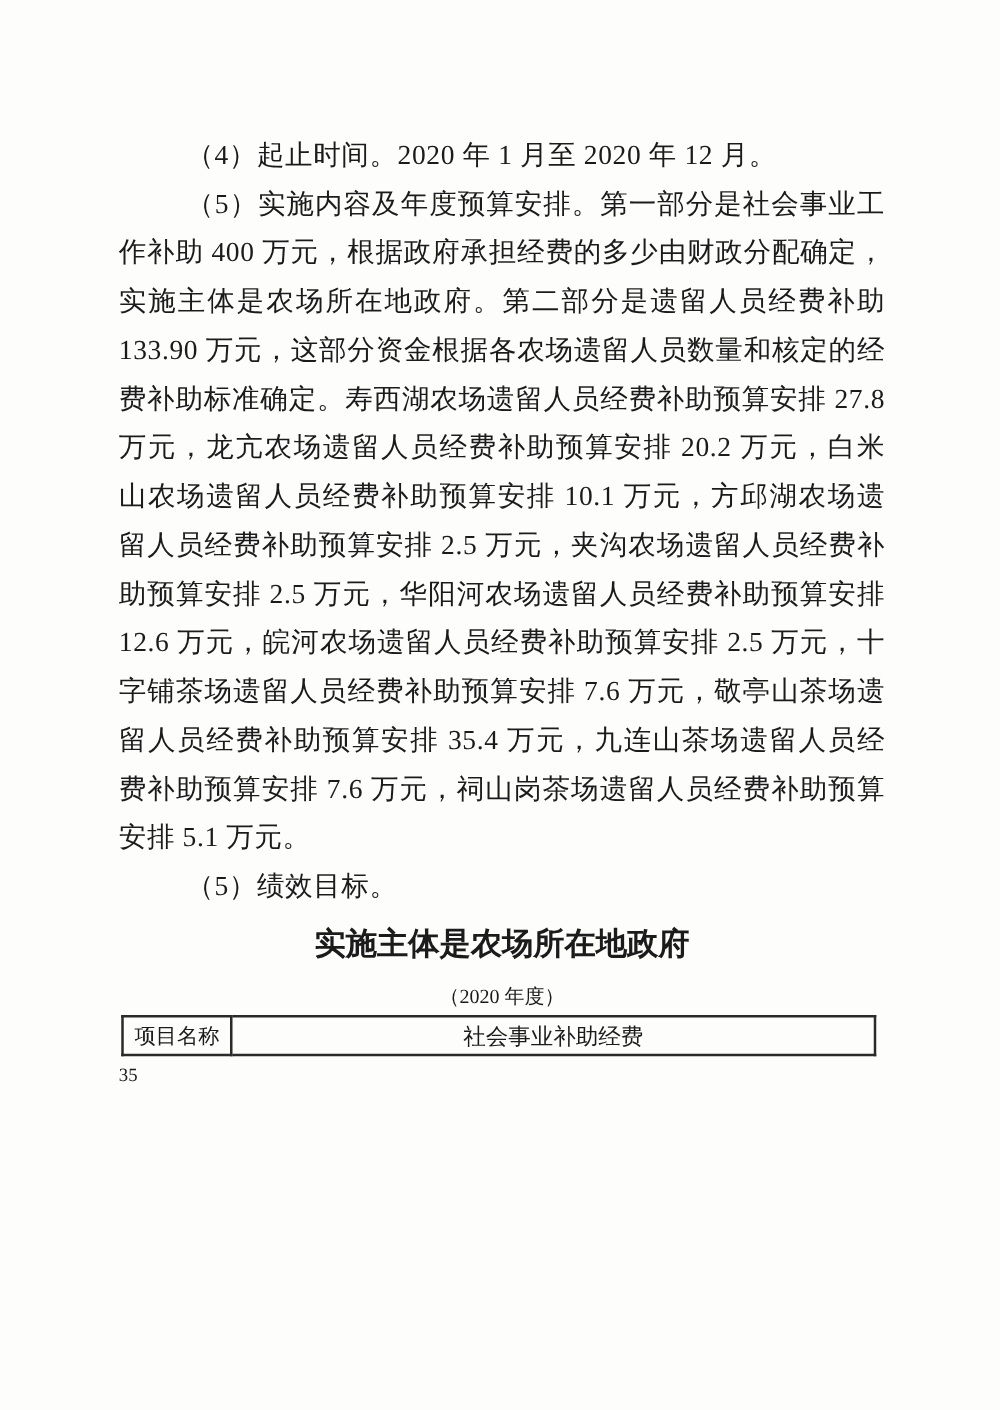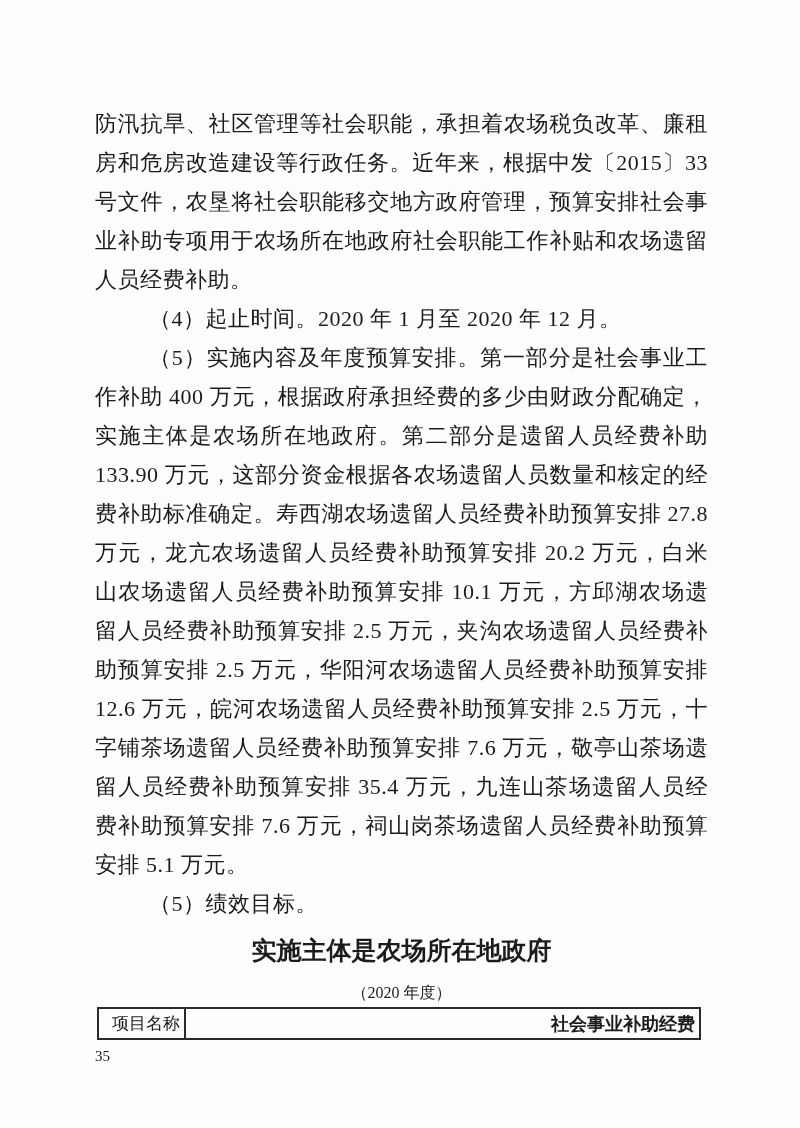--- a/index.html
+++ b/index.html
@@ -50,48 +50,47 @@
   table.goal-table {
     margin: 2px 0 0 2px;
     width: 604px;
     border-collapse: collapse;
     table-layout: fixed;
   }
   table.goal-table td {
     border: 2px solid #2a2a2a;
     height: 29px;
     padding: 0 4px;
-    text-align: right;
+    text-align: center;
     vertical-align: middle;
   }
   td.label-cell {
     width: 77px;
     font-size: 17px;
   }
   td.value-cell {
     font-size: 18px;
-    font-weight: bold;
+    font-weight: normal;
     font-family: "Liberation Sans", "DejaVu Sans", sans-serif;
   }
   .page-number {
     margin-top: 7px;
     font-size: 15px;
     line-height: 18px;
     text-align: left;
     font-family: "Liberation Serif", "DejaVu Serif", serif;
   }
 </style>
 </head>
 <body>
 
 <div class="page">
   <div class="content">
 
     <div class="body-text">
-      <p>防汛抗旱、社区管理等社会职能，承担着农场税负改革、廉租房和危房改造建设等行政任务。近年来，根据中发〔2015〕33 号文件，农垦将社会职能移交地方政府管理，预算安排社会事业补助专项用于农场所在地政府社会职能工作补贴和农场遗留人员经费补助。</p>
       <p class="indent">（4）起止时间。2020 年 1 月至 2020 年 12 月。</p>
       <p class="indent">（5）实施内容及年度预算安排。第一部分是社会事业工作补助 400 万元，根据政府承担经费的多少由财政分配确定，实施主体是农场所在地政府。第二部分是遗留人员经费补助 133.90 万元，这部分资金根据各农场遗留人员数量和核定的经费补助标准确定。寿西湖农场遗留人员经费补助预算安排 27.8 万元，龙亢农场遗留人员经费补助预算安排 20.2 万元，白米山农场遗留人员经费补助预算安排 10.1 万元，方邱湖农场遗留人员经费补助预算安排 2.5 万元，夹沟农场遗留人员经费补助预算安排 2.5 万元，华阳河农场遗留人员经费补助预算安排 12.6 万元，皖河农场遗留人员经费补助预算安排 2.5 万元，十字铺茶场遗留人员经费补助预算安排 7.6 万元，敬亭山茶场遗留人员经费补助预算安排 35.4 万元，九连山茶场遗留人员经费补助预算安排 7.6 万元，祠山岗茶场遗留人员经费补助预算安排 5.1 万元。</p>
       <p class="indent">（5）绩效目标。</p>
     </div>
 
     <h2 class="table-title">实施主体是农场所在地政府</h2>
 
     <div class="table-subtitle">（2020 年度）</div>
 
     <table class="goal-table">

